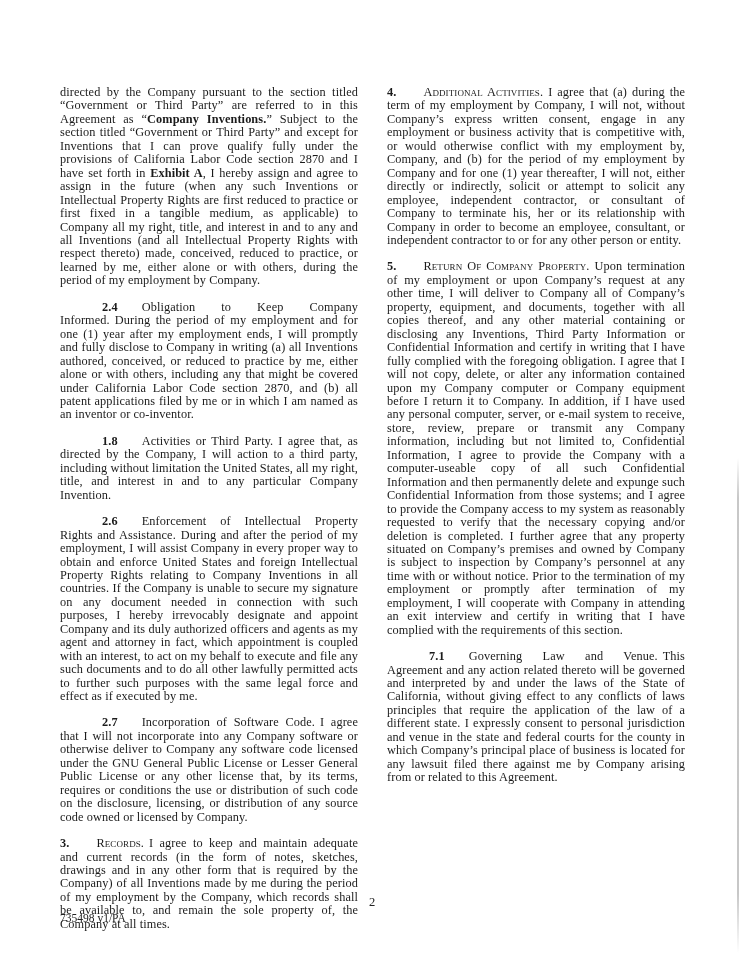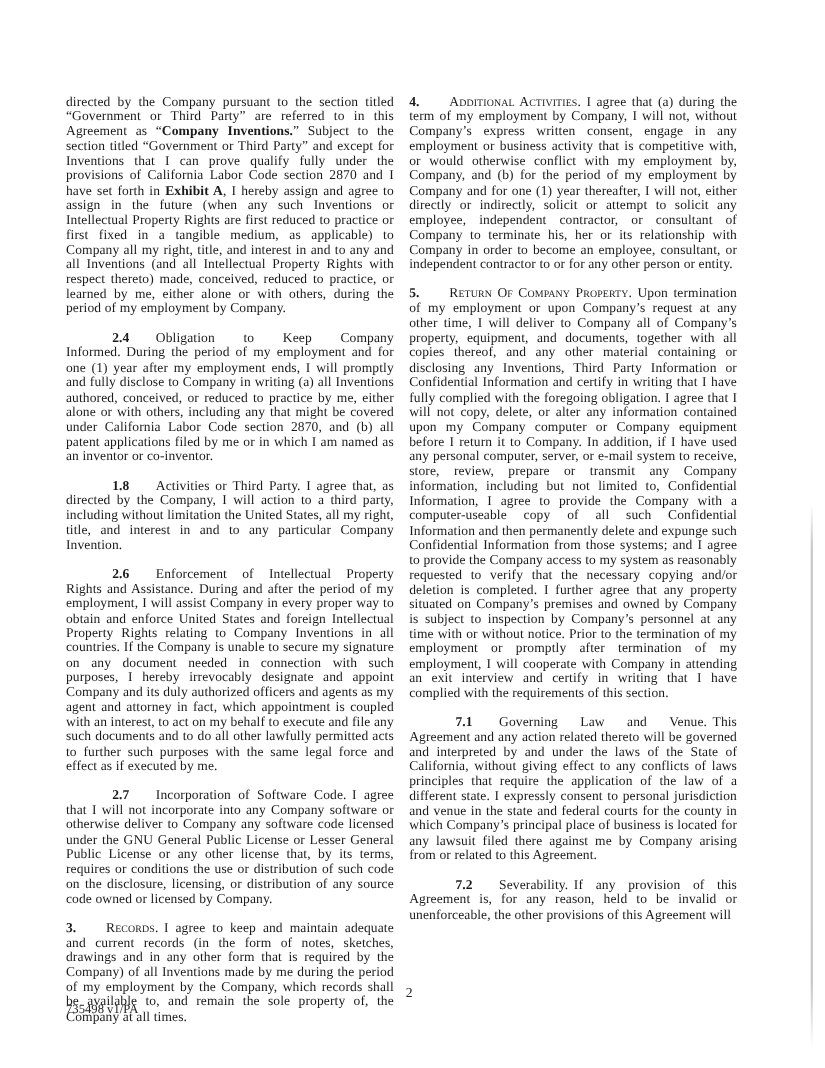--- a/index.html
+++ b/index.html
@@ -13,21 +13,21 @@
   .sheet {
     position: absolute; inset: 0;
     background: #ffffff;
     overflow: hidden;
   }
   .columns {
     position: absolute;
     top: 86px; left: 60px;
     width: 628px;
     display: flex;
-    gap: 14px;
+    gap: 29px;
   }
   .col {
     width: 298px;
     font-size: 12.3px;
     line-height: 13.45px;
     text-align: justify;
     color: #1b1b1b;
     letter-spacing: 0.1px;
   }
   p.para { margin-bottom: 13px; }
@@ -97,23 +97,20 @@
       <p class="para top">
         <b class="pnum">5.</b><b class="phead sc">Return Of Company Property.</b><span>Upon termination of my employment or upon Company’s request at any other time, I will deliver to Company all of Company’s property, equipment, and documents, together with all copies thereof, and any other material containing or disclosing any Inventions, Third Party Information or Confidential Information and certify in writing that I have fully complied with the foregoing obligation.  I agree that I will not copy, delete, or alter any information contained upon my Company computer or Company equipment before I return it to Company.  In addition, if I have used any personal computer, server, or e-mail system to receive, store, review, prepare or transmit any Company information, including but not limited to, Confidential Information, I agree to provide the Company with a computer-useable copy of all such Confidential Information and then permanently delete and expunge such Confidential Information from those systems; and I agree to provide the Company access to my system as reasonably requested to verify that the necessary copying and/or deletion is completed.  I further agree that any property situated on Company’s premises and owned by Company is subject to inspection by Company’s personnel at any time with or without notice.  Prior to the termination of my employment or promptly after termination of my employment, I will cooperate with Company in attending an exit interview and certify in writing that I have complied with the requirements of this section.</span>
       </p>
 
 
 
       <p class="para sub">
         <b class="pnum">7.1</b><b class="phead">Governing Law and Venue.</b><span>This Agreement and any action related thereto will be governed and interpreted by and under the laws of the State of California, without giving effect to any conflicts of laws principles that require the application of the law of a different state.  I expressly consent to personal jurisdiction and venue in the state and federal courts for the county in which Company’s principal place of business is located for any lawsuit filed there against me by Company arising from or related to this Agreement.</span>
       </p>
 
-      <p class="para sub">
-        <b class="pnum">7.2</b><b class="phead">Severability.</b><span>If any provision of this Agreement is, for any reason, held to be invalid or unenforceable, the other provisions of this Agreement will</span>
-      </p>
 
     </div>
   </div>
 
   <div class="footer-id">735498 v1/PA</div>
 
   <div class="page-number">2</div>
 
   <div class="scan-edge-line"></div>
 

